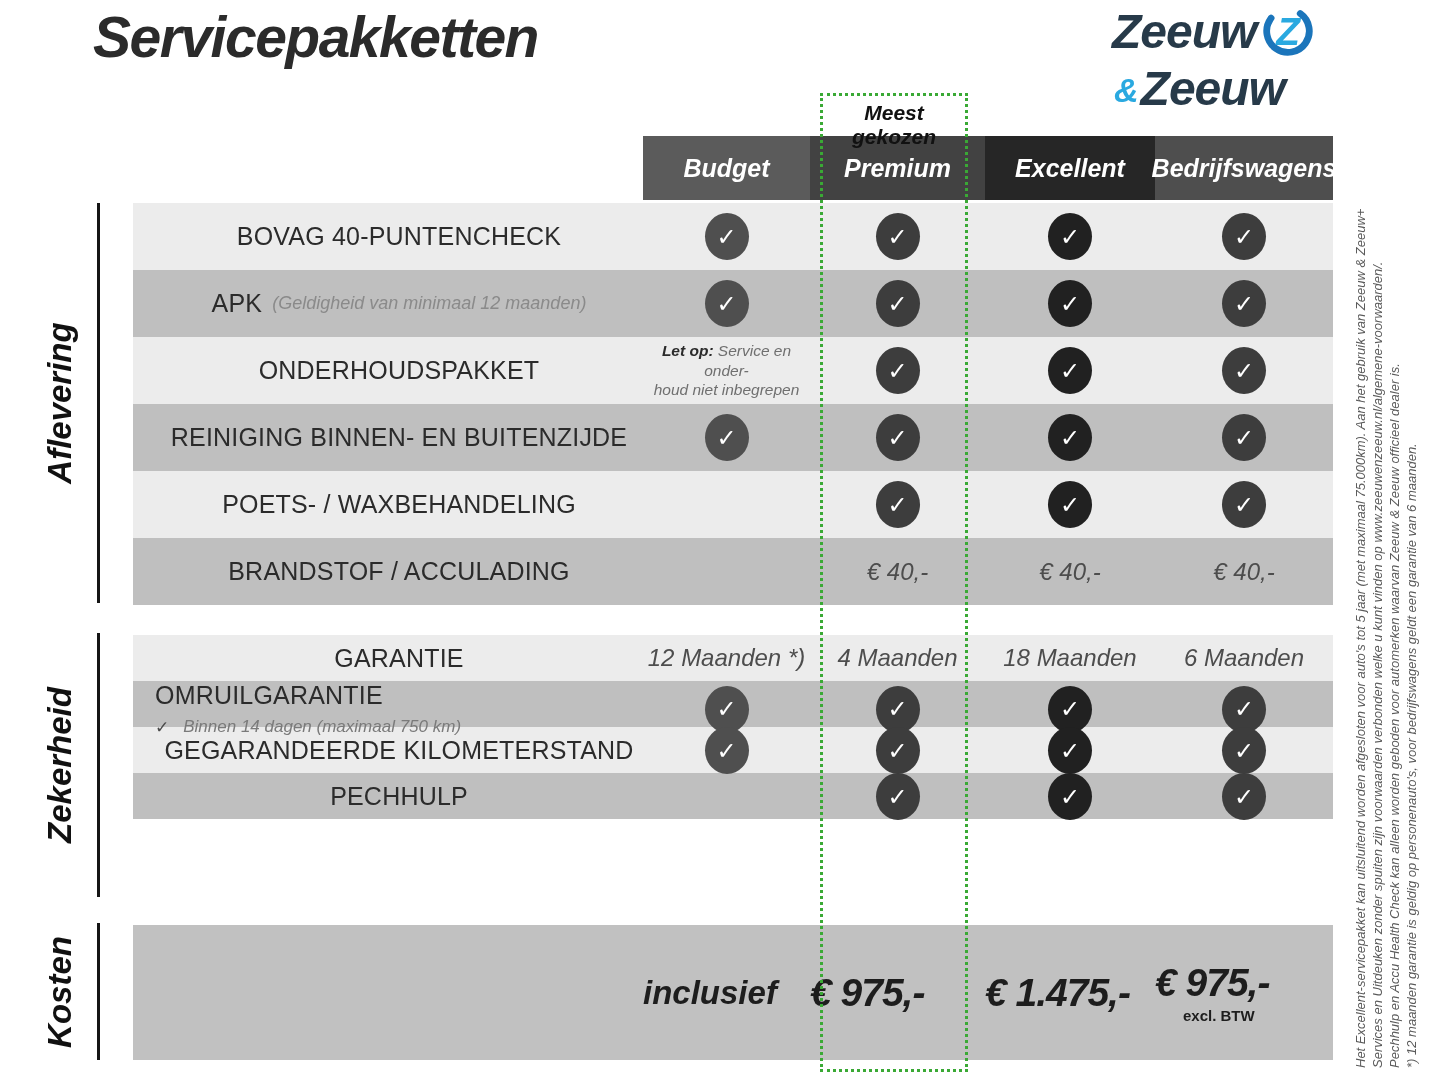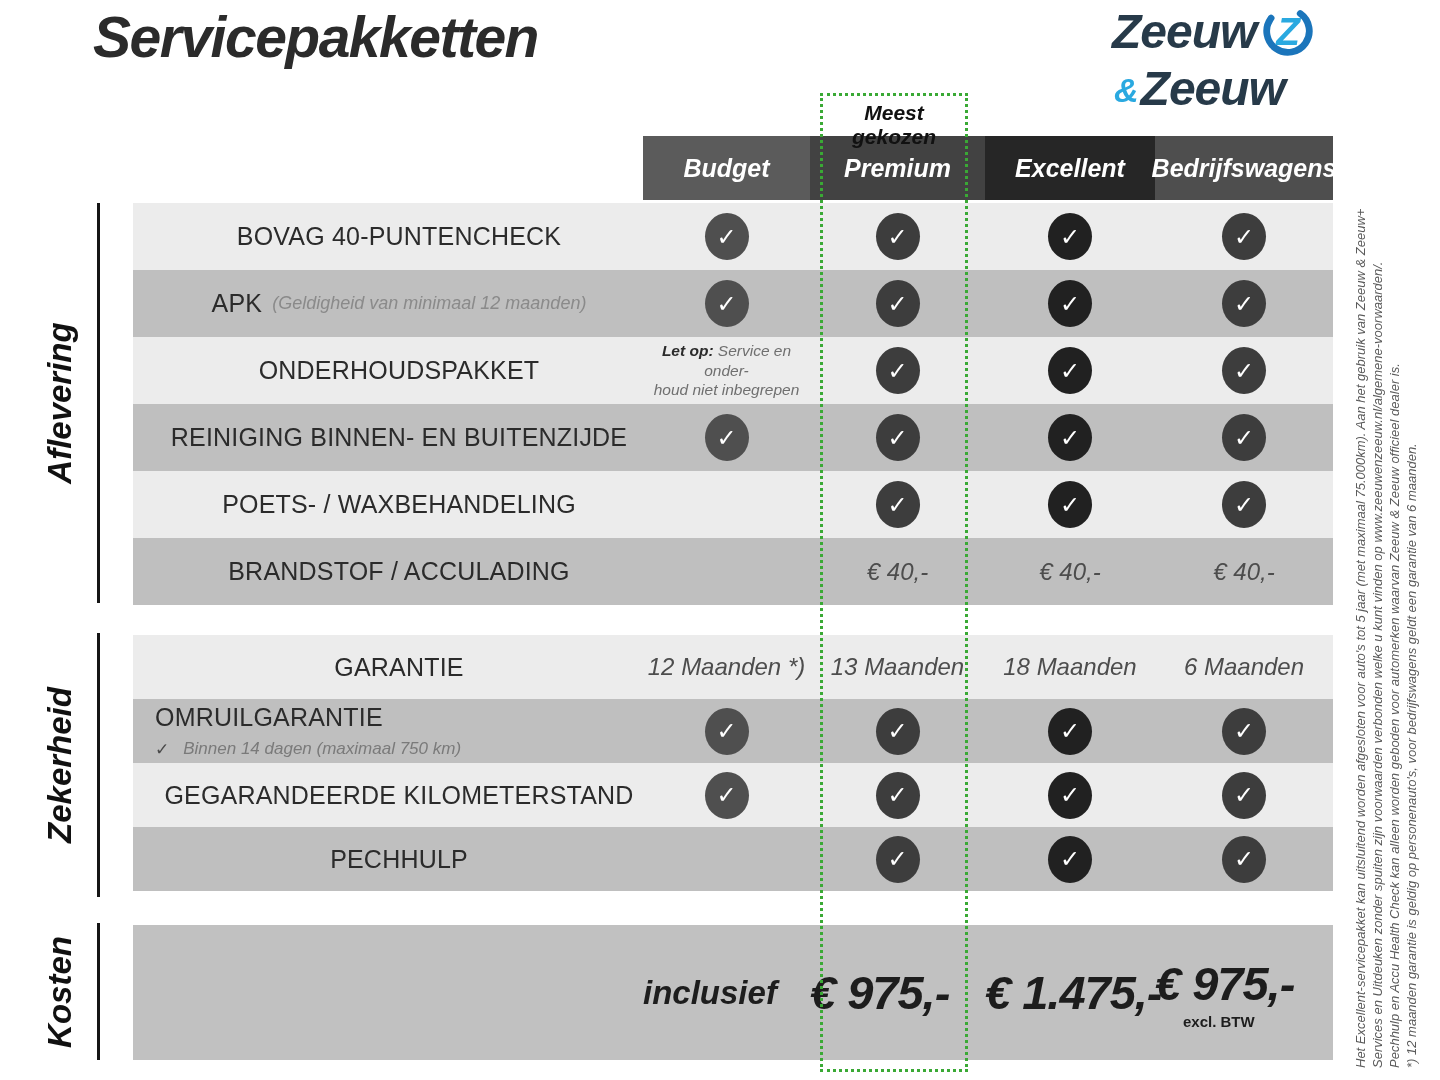--- a/index.html
+++ b/index.html
@@ -33,21 +33,21 @@
   #label-aflevering{top:203px;height:400px;}
   #label-zekerheid{top:633px;height:264px;}
   #label-kosten{top:923px;height:137px;}
   .slabel span{transform:rotate(-90deg);white-space:nowrap;font-size:33px;font-style:italic;
                font-weight:bold;color:#111;}
 
   
   .sec{position:absolute;left:133px;width:1200px;}
   #sec1{top:203px;} #sec2{top:635px;}
   .row{display:grid;grid-template-columns:510px 167px 175px 170px 178px;height:67px;}
-  #sec2 .row{height:64px;}
+  #sec2 .row{height:46px;}
   .row.light{background:#ececec;}
   .row.dark{background:#bfbfbf;}
   .cell{display:flex;align-items:center;justify-content:center;height:100%;}
   .cell.lbl{justify-content:center;padding-left:22px;box-sizing:border-box;}
   .cell.lbl.two{flex-direction:column;align-items:flex-start;justify-content:center;}
   .lbl-text{font-size:25px;color:#2b2b2b;letter-spacing:.2px;white-space:nowrap;}
   .lbl-note{font-size:18px;font-style:italic;color:#8a8a8a;margin-left:10px;white-space:nowrap;}
   .subnote{font-size:17px;font-style:italic;color:#7a7a7a;margin-top:7px;display:flex;}
   .subnote .tick{font-style:normal;color:#4a4a4a;margin-right:14px;font-family:"DejaVu Sans",sans-serif;}
 
@@ -55,21 +55,21 @@
        color:#fff;font-size:24px;font-weight:bold;font-family:"DejaVu Sans",sans-serif;}
   .txt-cell{font-style:italic;color:#4d4d4d;font-size:24px;white-space:nowrap;}
   .letop{text-align:center;font-style:italic;font-size:15.5px;color:#6f6f6f;line-height:1.25;}
   .letop b{color:#2b2b2b;font-style:italic;}
 
   
   .kosten-row{position:absolute;left:133px;top:925px;width:1200px;height:135px;background:#c1c1c1;
               display:grid;grid-template-columns:510px 167px 175px 170px 178px;align-items:center;}
   .kr-cell{display:flex;flex-direction:column;align-items:flex-start;justify-content:center;}
   .kr-incl{font-size:33px;font-weight:bold;font-style:italic;color:#1d1d1d;}
-  .kr-price{font-size:47px;font-weight:bold;font-style:italic;color:#1d1d1d;letter-spacing:-1px;white-space:nowrap;}
+  .kr-price{font-size:39px;font-weight:bold;font-style:italic;color:#1d1d1d;letter-spacing:-1px;white-space:nowrap;}
   .kr-note{font-size:15px;font-weight:bold;color:#1d1d1d;transform:translateX(28px);margin-top:2px;}
 
   
   .dotted-box{position:absolute;left:820px;top:93px;width:148px;height:979px;
               border:3px dotted #3aa935;box-sizing:border-box;z-index:40;pointer-events:none;}
   .badge{position:absolute;left:820px;top:101px;width:148px;text-align:center;font-size:21px;
          font-weight:bold;font-style:italic;color:#111;z-index:41;}
 
   
   .footnotes{position:absolute;left:918px;top:566px;width:936px;height:68px;
@@ -233,21 +233,21 @@
   <div class="sec" id="sec2">
 
     <div class="row light">
       <div class="cell lbl">
           <span class="lbl-text">GARANTIE</span>
         </div>
       <div class="cell">
           <span class="txt-cell">12 Maanden *)</span>
         </div>
       <div class="cell">
-          <span class="txt-cell">13 Maanden</span>
+          <span class="txt-cell">4 Maanden</span>
         </div>
       <div class="cell">
           <span class="txt-cell">18 Maanden</span>
         </div>
       <div class="cell">
           <span class="txt-cell">6 Maanden</span>
         </div>
     </div>
 
     <div class="row dark">

